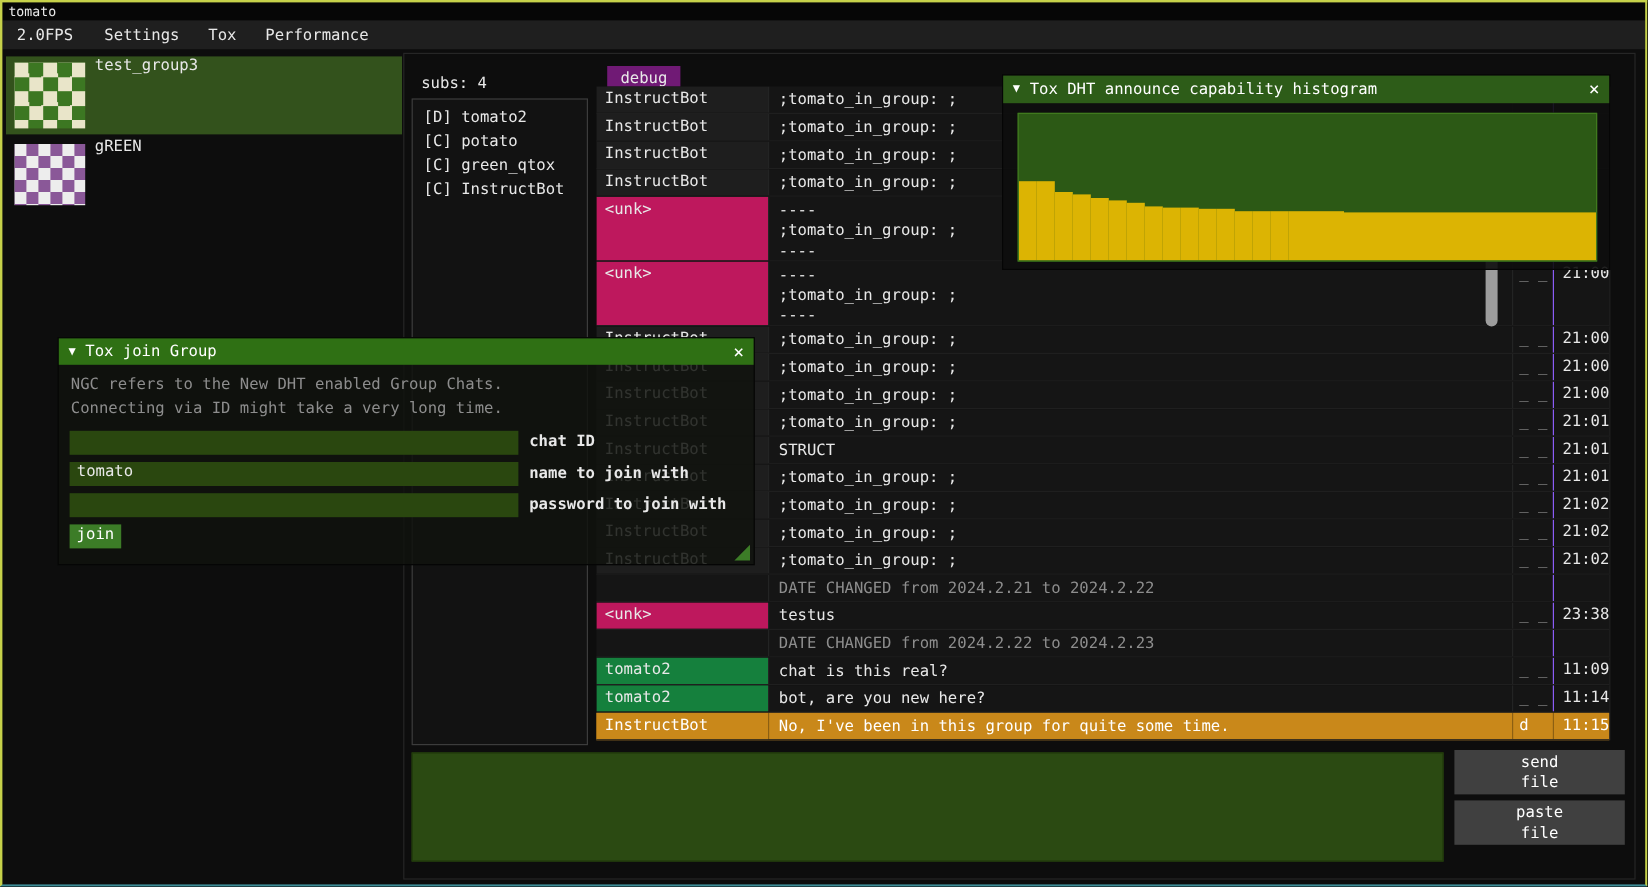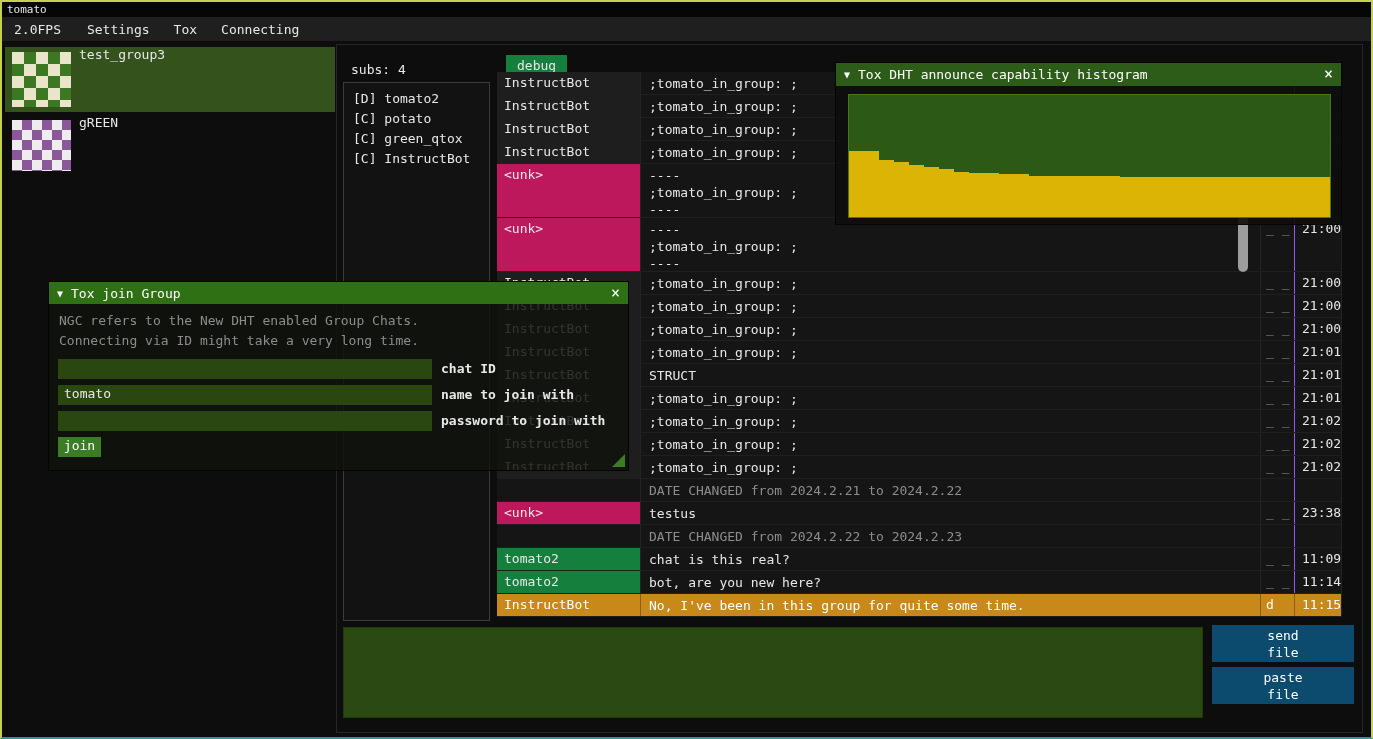--- a/index.html
+++ b/index.html
@@ -46,40 +46,40 @@
     width: 59px; height: 51px;
     background: repeating-conic-gradient(#8a5898 0deg 90deg, #ededed 90deg 180deg);
     background-size: 20px 20px;
   }
   .contact-label { }
   
   .main-frame { position: absolute; left: 336px; top: 44px; width: 1027px; height: 689px; border: 1px solid #262626; pointer-events: none; }
   .subs-header { position: absolute; left: 351px; top: 62px; }
   .subs-box { position: absolute; left: 343px; top: 82px; width: 147px; height: 539px; border: 1px solid #3c3c3c; padding-top: 6px; background: #121212; }
   .peer { padding: 0 0 1px 9px; line-height: 19px; white-space: nowrap; }
-  .chat-tab { position: absolute; left: 506px; top: 55px; padding: 3px 11px; background: #15803d; }
+  .chat-tab { position: absolute; left: 506px; top: 55px; padding: 3px 11px; background: #701a75; }
   
   .chat-rows { position: absolute; left: 497px; top: 72px; width: 845px; border-right: 1px solid #232323; }
   .crow { display: flex; height: 23px; overflow: hidden; background: #151515; border-bottom: 1px solid #1f1f1f; }
   .crow.tall { height: 54px; }
   .cname { flex: none; width: 143px; padding: 3px 0 0 7px; background: #1a1a1a; white-space: nowrap; }
   .crow.bot .cname { background: #1e1e1e; }
   .crow.unk .cname { background: #be185d; }
   .crow.self .cname { background: #15803d; }
   .crow.system .cname { background: transparent; }
   .cmsg { flex: none; width: 621px; padding: 3px 0 0 8px; border-left: 1px solid #232424; border-right: 1px solid #232424; white-space: pre-line; line-height: 17px; }
   .crow.system .cmsg { color: #8d8d8d; }
   .cflags { flex: none; width: 34px; padding: 3px 0 0 5px; color: #8f8f8f; border-right: 1px solid #8b5cf6; }
   .ctime { flex: none; width: 47px; padding: 3px 0 0 7px; }
   .crow.highlight, .crow.highlight .cname { background: #c9881a; color: #fff; }
   .crow.highlight .cmsg, .crow.highlight .cflags { border-color: rgba(0,0,0,0.3); color: #fff; }
   .chat-scrollbar { position: absolute; left: 1238px; top: 213px; width: 10px; height: 59px; background: #9d9d9d; border-radius: 5px; z-index: 5; }
   
   .composer { position: absolute; left: 343px; top: 627px; width: 860px; height: 91px; background: #2b4a12; border: 1px solid #203a0a; }
-  .file-btn { position: absolute; left: 1212px; width: 142px; height: 37px; background: #0c4a6e; color: #fff;
+  .file-btn { position: absolute; left: 1212px; width: 142px; height: 37px; background: #404040; color: #fff;
     display: flex; align-items: center; justify-content: center; text-align: center; white-space: pre-line; line-height: 17px; }
   .send-btn { top: 625px; }
   .paste-btn { top: 667px; }
   
   .fwin { position: absolute; border: 1px solid #050505; }
   .fwin-title { display: flex; align-items: center; gap: 8px; padding: 0 8px; color: #fff; }
   .collapse { font-size: 10px; }
   .close-x { margin-left: auto; font-size: 15px; line-height: 1; }
   .hwin { left: 835px; top: 62px; width: 507px; height: 163px; background: rgba(13,13,13,0.9); z-index: 20; }
   .hwin .fwin-title { height: 23px; background: #2d5c18; }
@@ -103,21 +103,21 @@
   <div class="frame"></div>
 
   <div class="titlebar">
     <span>tomato</span>
   </div>
 
   <div class="menubar">
     <span class="fps">2.0FPS</span>
     <span class="menu-item">Settings</span>
     <span class="menu-item">Tox</span>
-    <span class="menu-item">Connecting</span>
+    <span class="menu-item">Performance</span>
   </div>
 
   <div class="contact c1 sel">
     <div class="avatar avatar-green"></div>
     <div class="contact-label">test_group3</div>
   </div>
   <div class="contact c2">
     <div class="avatar avatar-purple"></div>
     <div class="contact-label">gREEN</div>
   </div>

